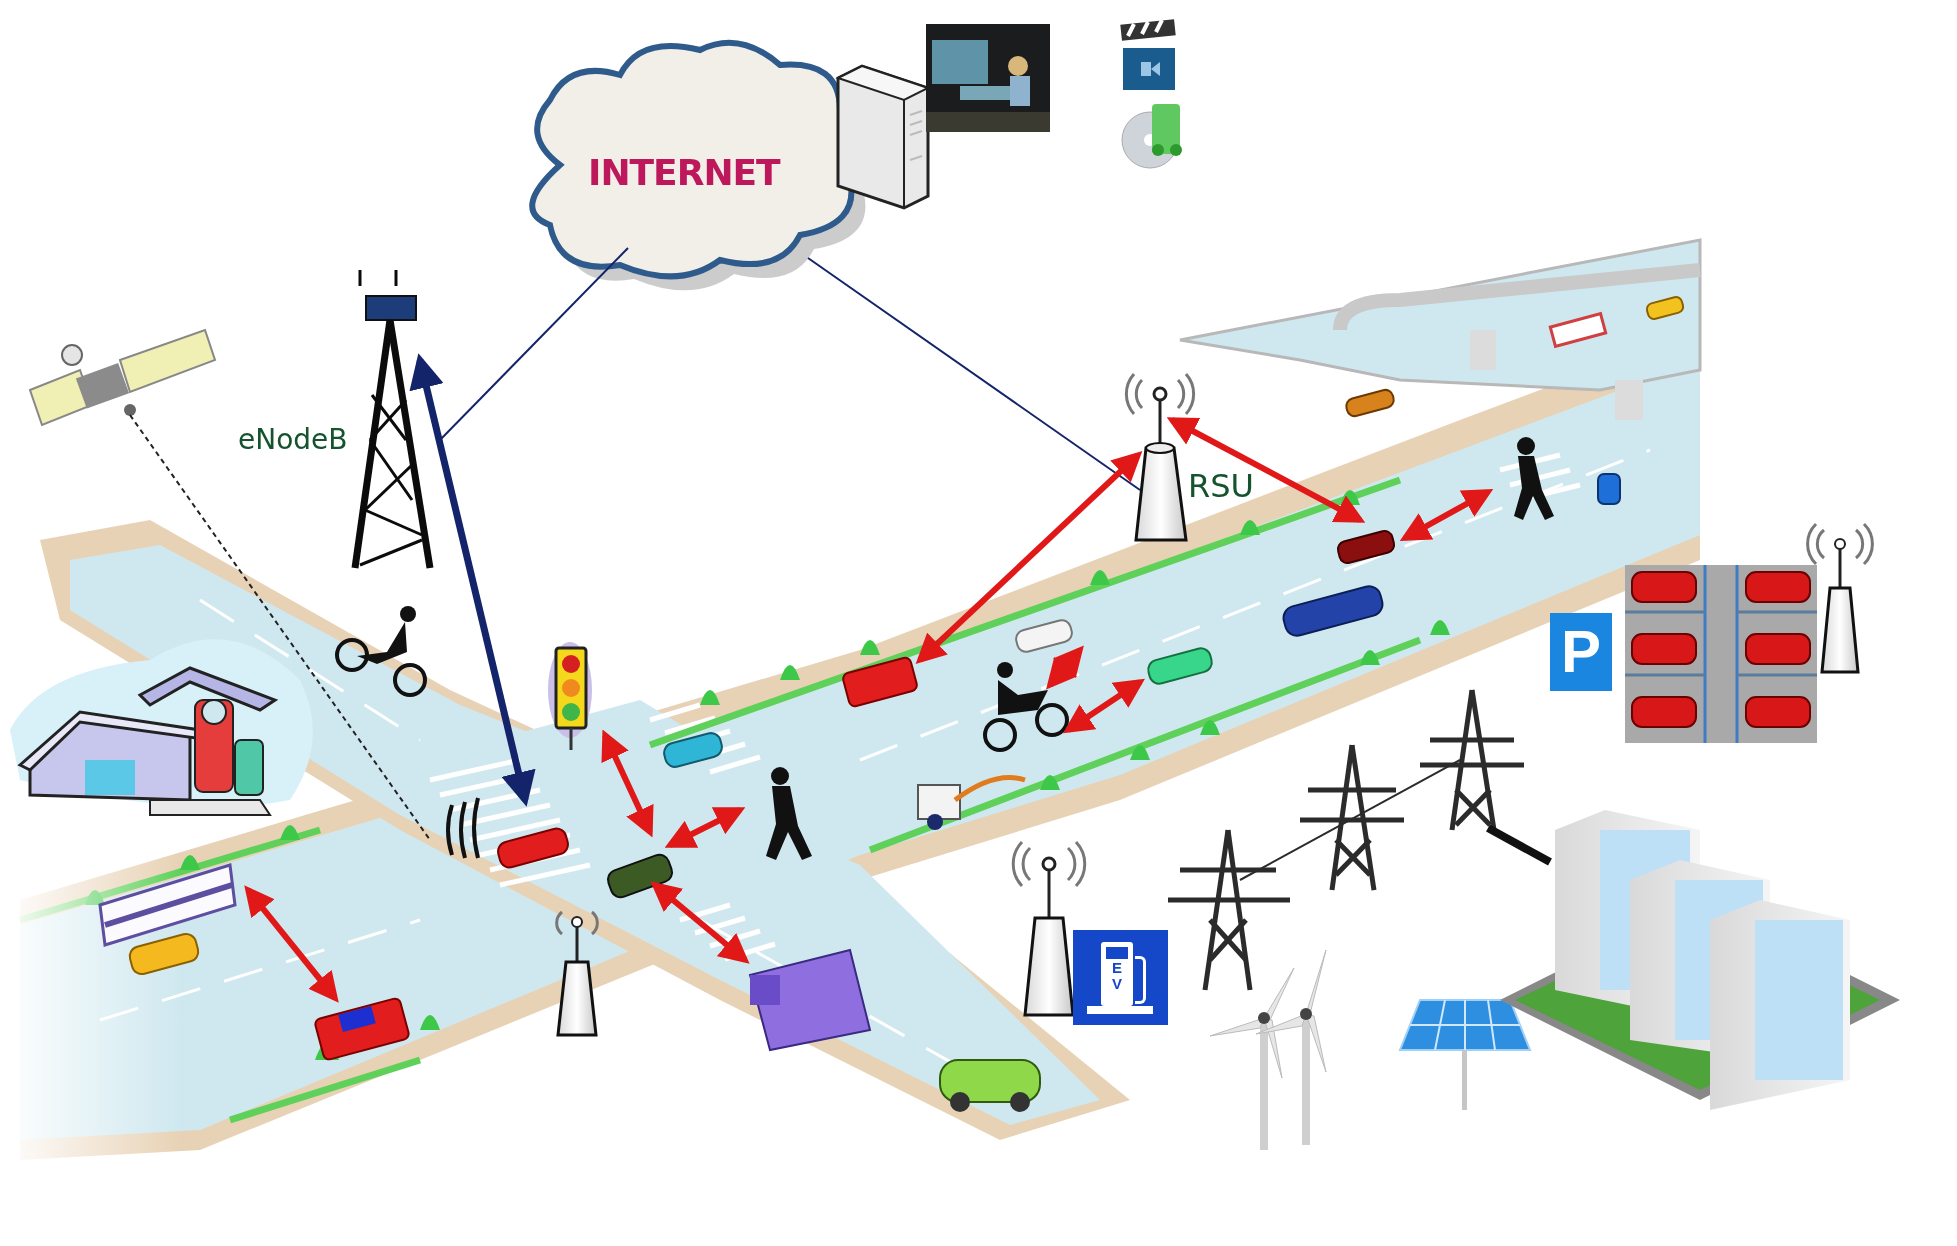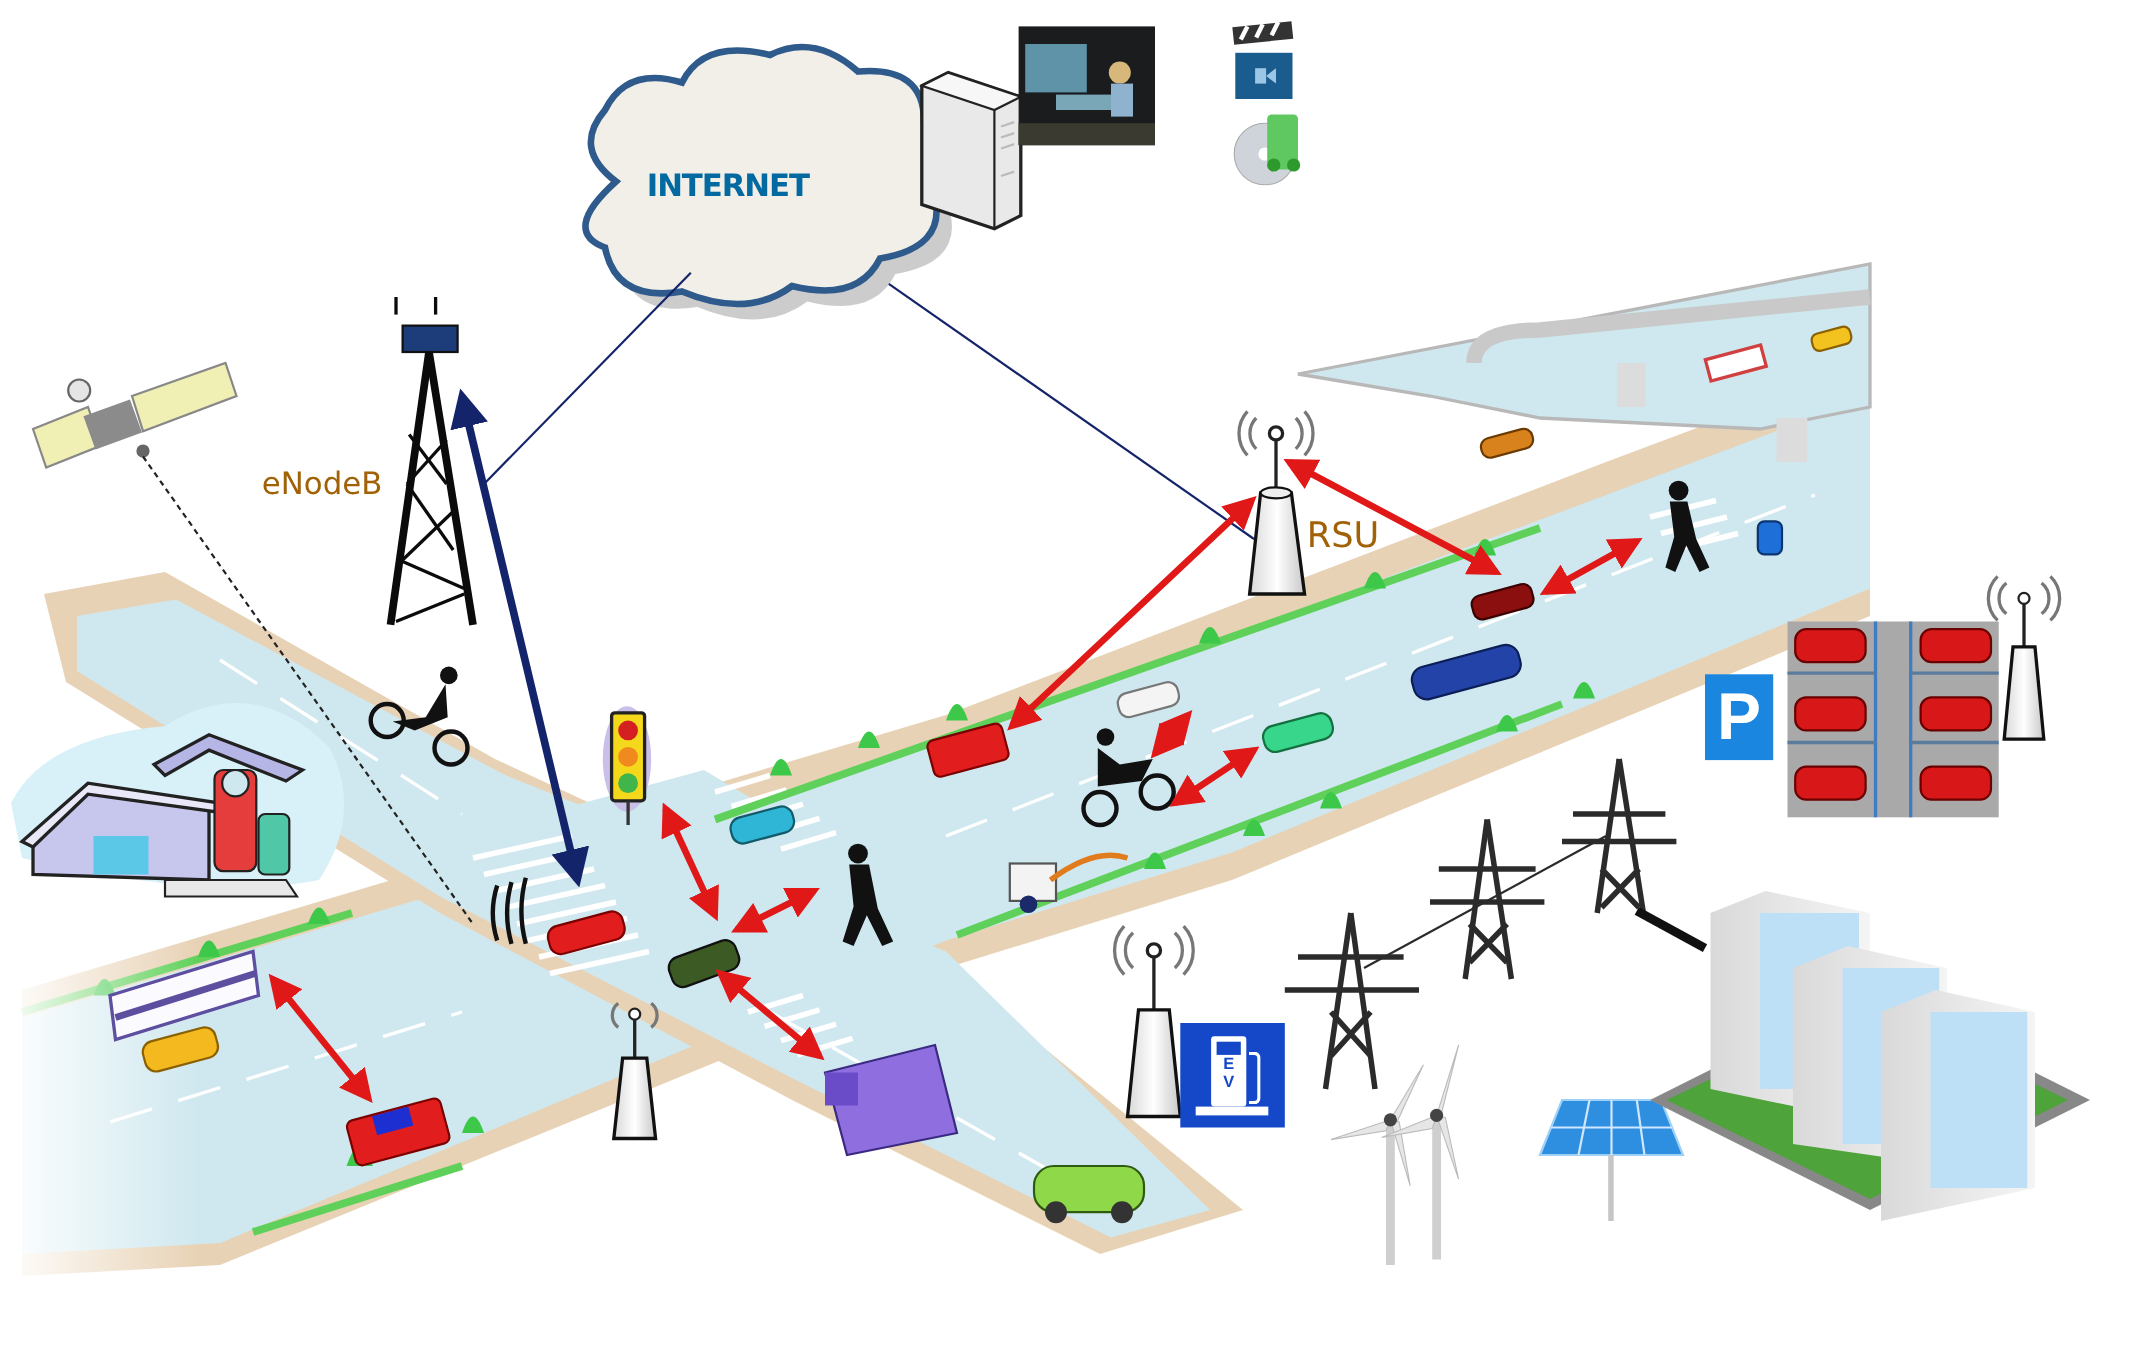--- a/index.html
+++ b/index.html
@@ -1,19 +1,19 @@
 <!DOCTYPE html>
 <html><head>
 <meta charset="utf-8">
 <style>
   html, body { margin: 0; padding: 0; background: #ffffff; }
   body { width: 1957px; height: 1246px; overflow: hidden; position: relative; font-family: "Liberation Sans", sans-serif; }
   #scene { position: absolute; left: 0; top: 0; width: 1957px; height: 1246px; }
-  .label { position: absolute; font-family: "DejaVu Sans", sans-serif; color: #a16207; }
-  .label-internet { left: 588px; top: 152px; font-size: 28px; color: #0369a1; font-weight: bold; letter-spacing: -1px; }
+  .label { position: absolute; font-family: "DejaVu Sans", sans-serif; color: #14532d; }
+  .label-internet { left: 588px; top: 152px; font-size: 36px; color: #be185d; font-weight: bold; letter-spacing: -1px; }
   .label-enodeb { left: 238px; top: 423px; font-size: 28px; }
   .label-rsu { left: 1188px; top: 467px; font-size: 32px; }
   .sign-p { position: absolute; left: 1550px; top: 613px; width: 62px; height: 78px; background: #1a86e0; color: #fff; font-size: 60px; font-weight: bold; text-align: center; line-height: 78px; font-family: "Liberation Sans", sans-serif; }
   .sign-ev { position: absolute; left: 1073px; top: 930px; width: 95px; height: 95px; background: #1448c8; }
   .sign-ev .pump { position: absolute; left: 28px; top: 12px; width: 32px; height: 64px; background: #fff; border-radius: 3px; }
   .sign-ev .base { position: absolute; left: 14px; top: 76px; width: 66px; height: 8px; background: #fff; }
   .sign-ev .screen { position: absolute; left: 33px; top: 17px; width: 22px; height: 12px; background: #1448c8; }
   .sign-ev .ev-text { position: absolute; left: 36px; top: 30px; width: 16px; font-size: 15px; font-weight: bold; color: #1448c8; line-height: 16px; text-align: center; font-family: "Liberation Sans", sans-serif; }
   .sign-ev .hose { position: absolute; left: 62px; top: 26px; width: 8px; height: 42px; border: 3px solid #fff; border-left: none; border-radius: 0 6px 6px 0; }
 </style>

